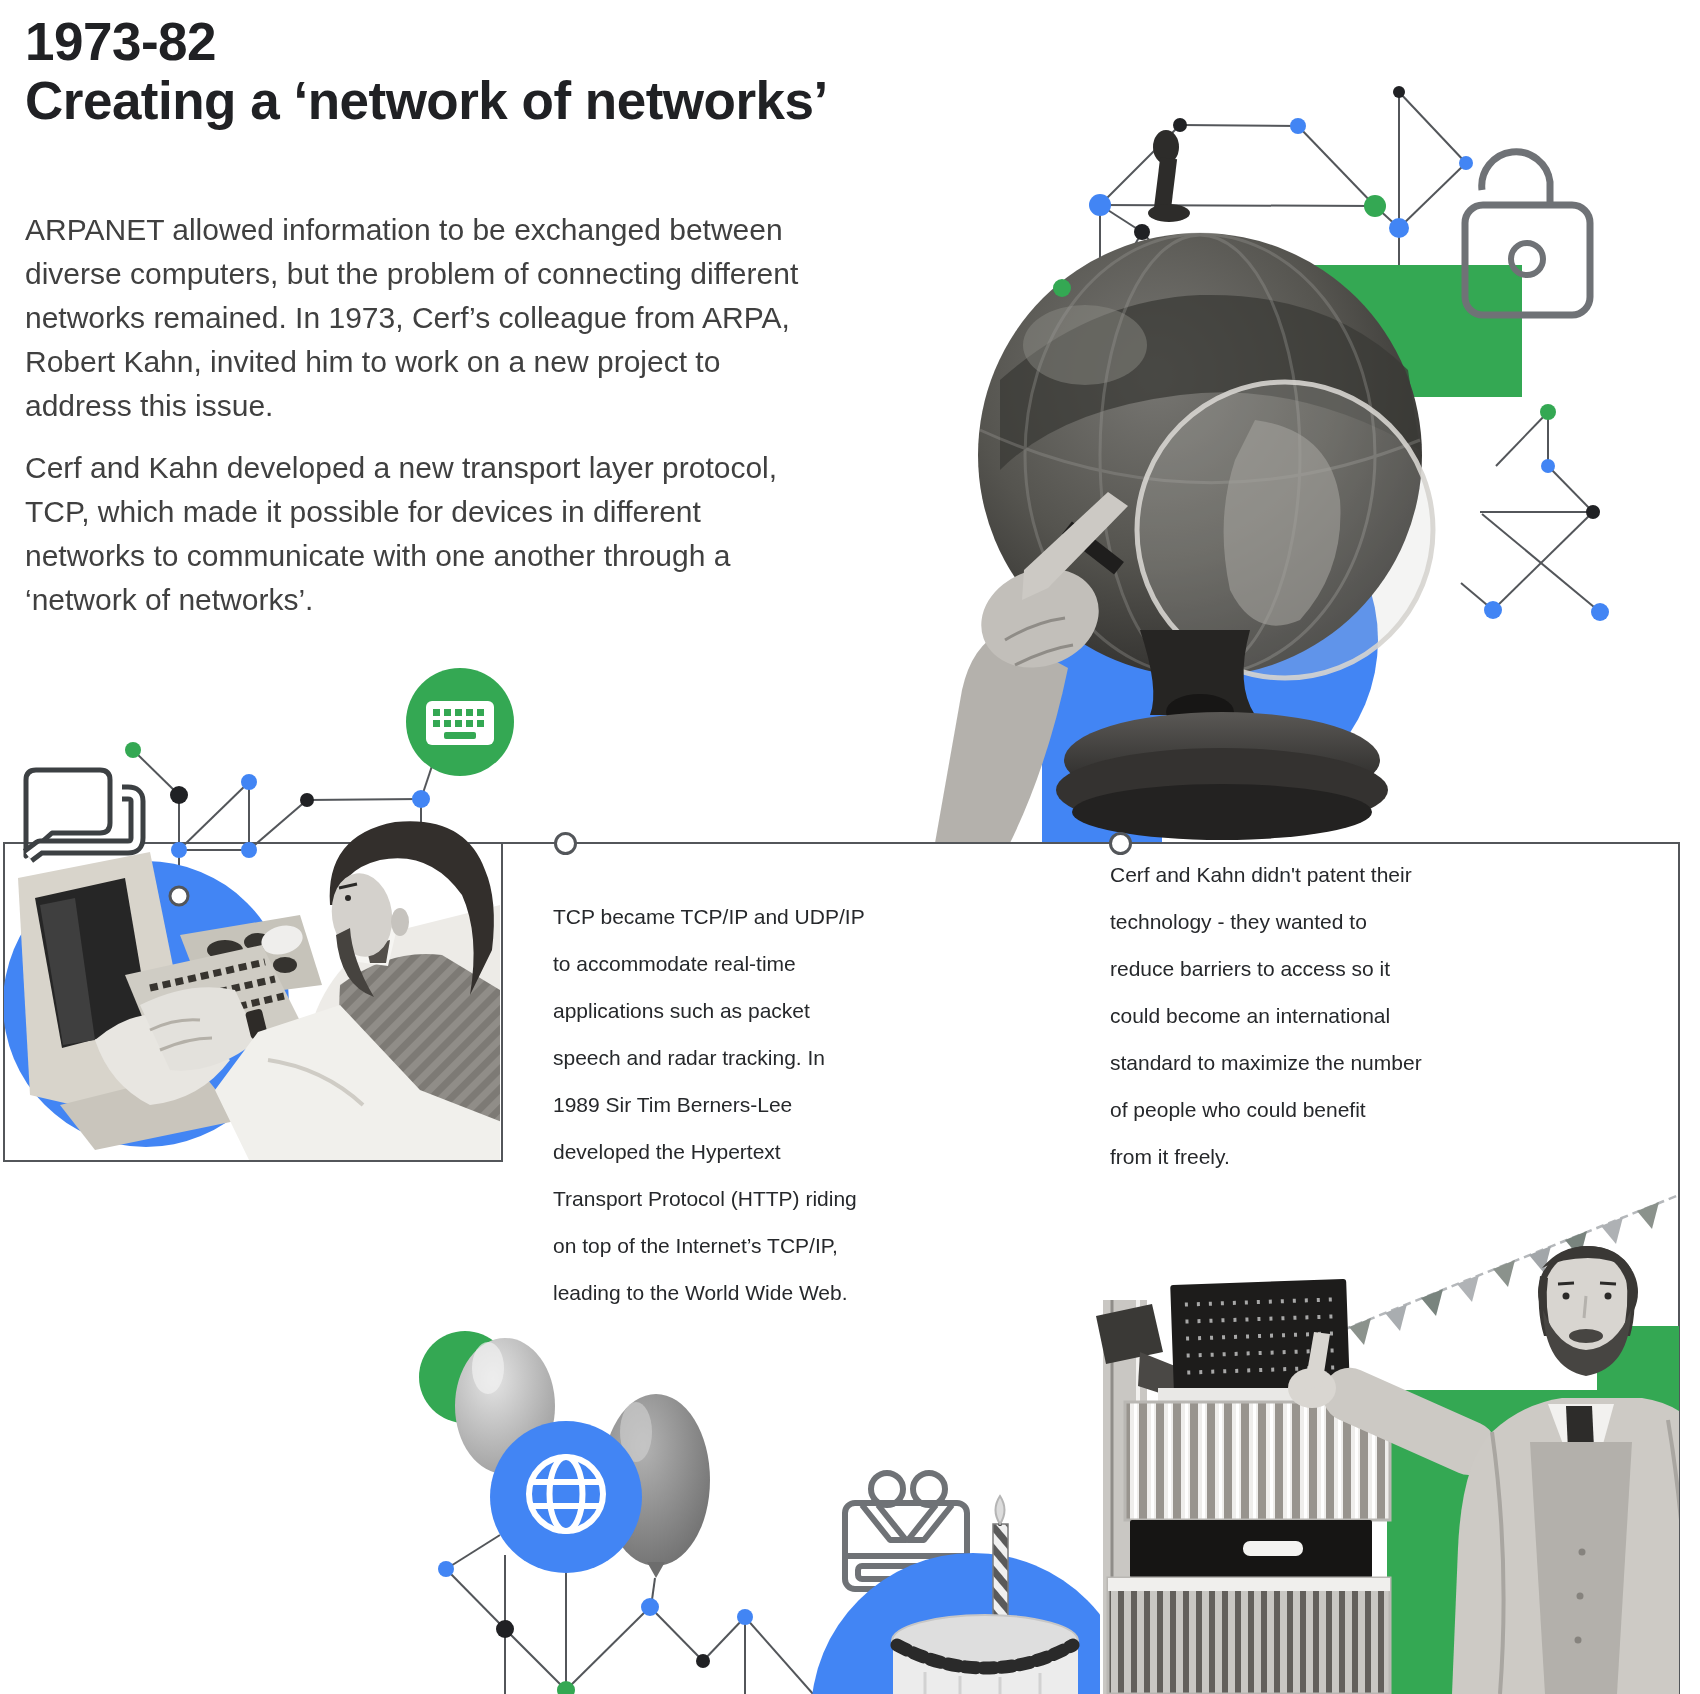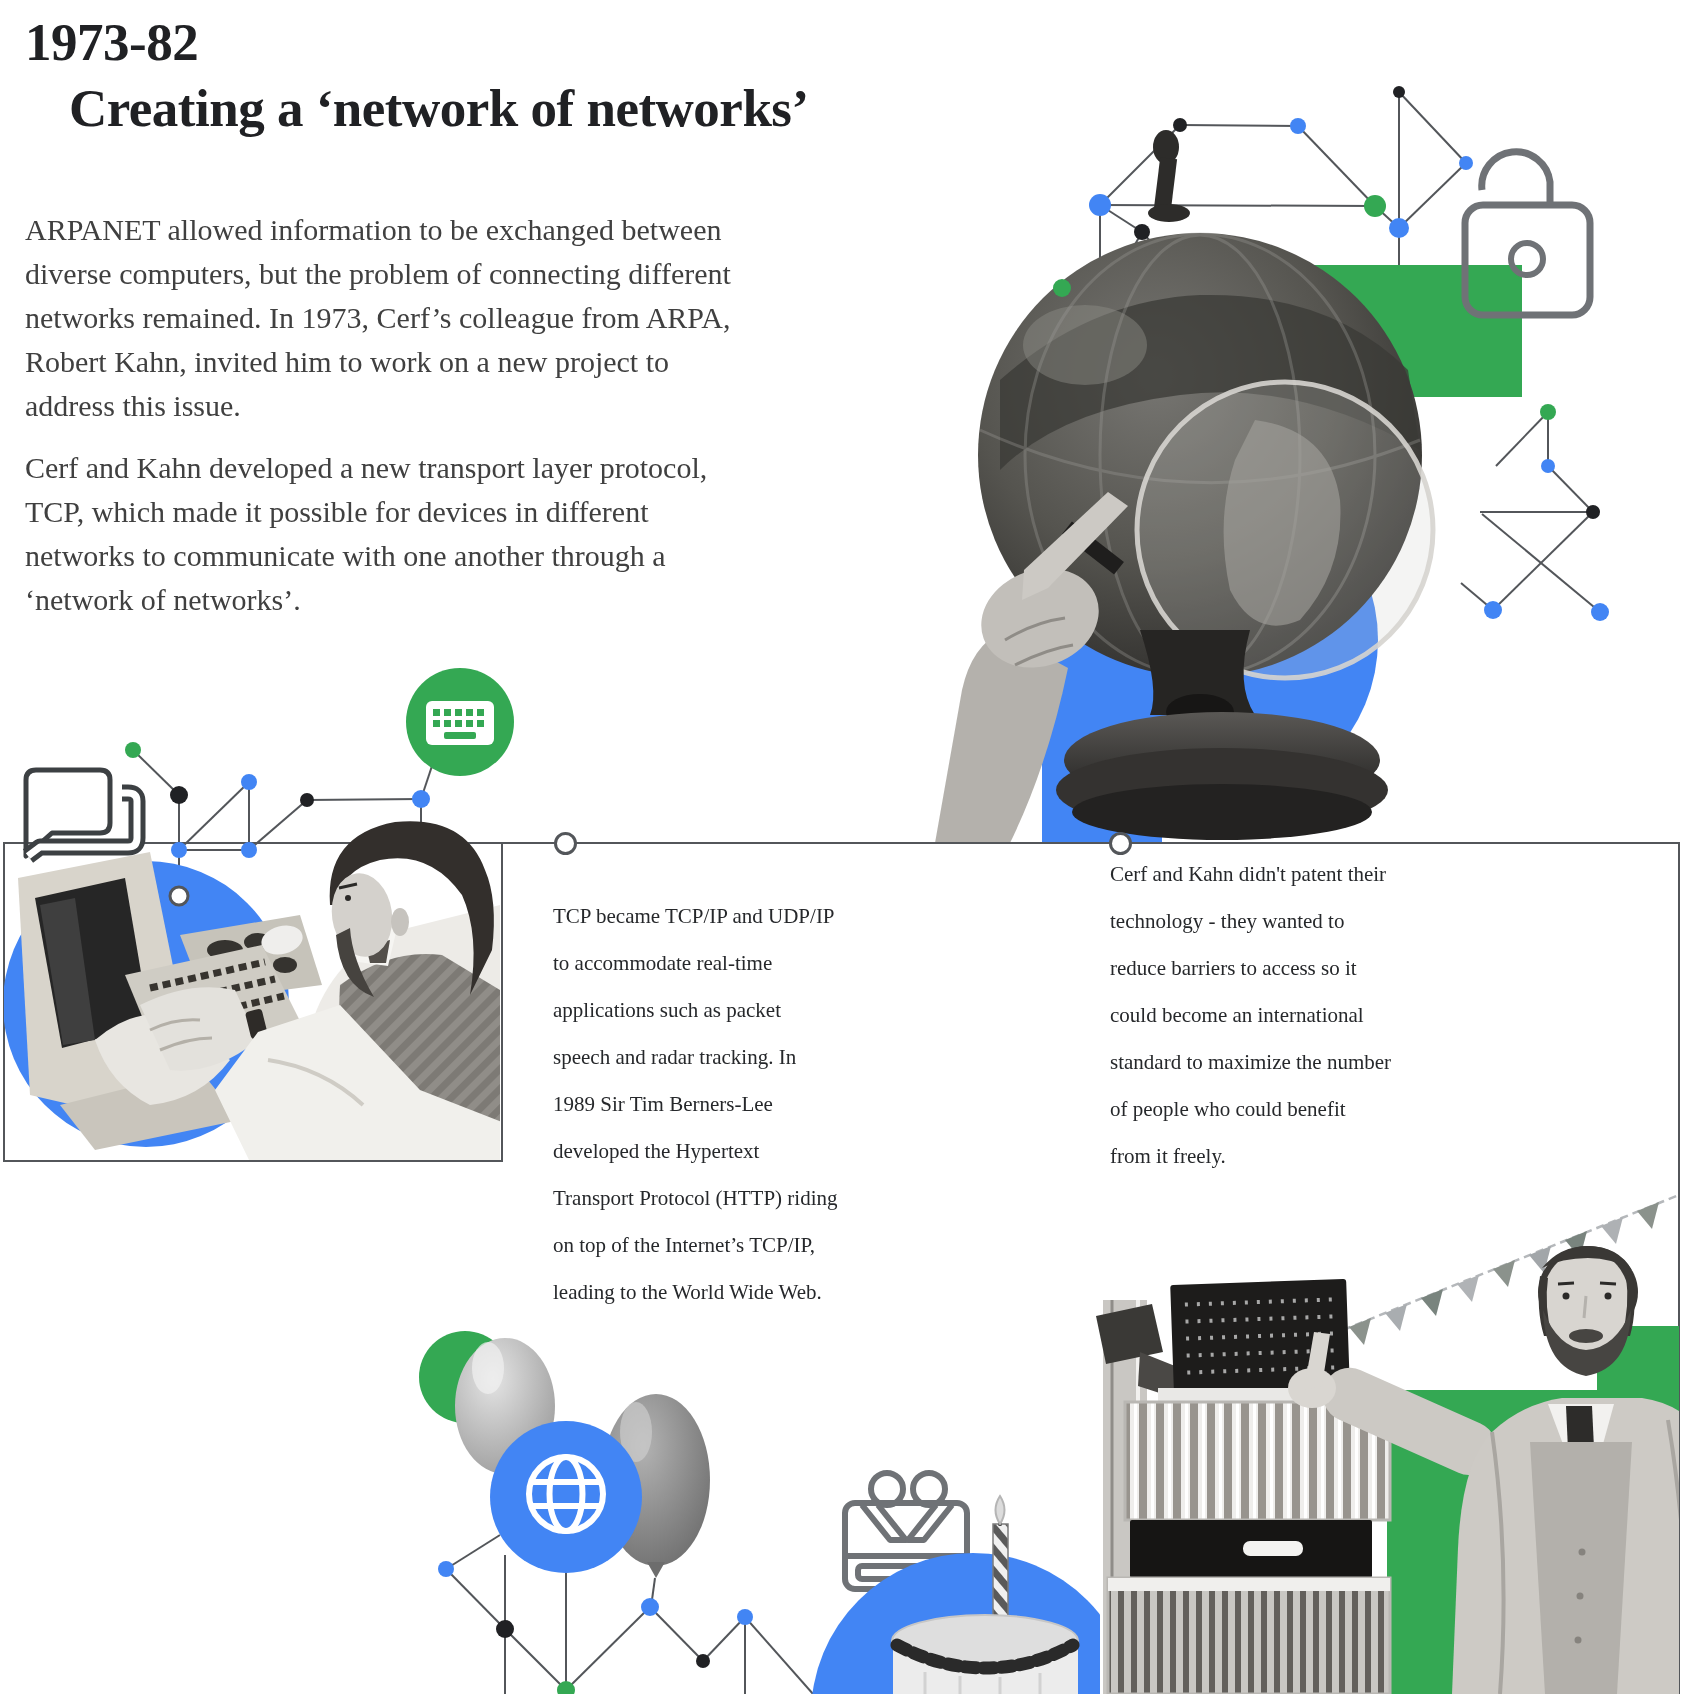--- a/index.html
+++ b/index.html
@@ -1,26 +1,26 @@
 <!DOCTYPE html>
 <html><head>
 <meta charset="utf-8">
 <style>
   html,body{margin:0;padding:0;background:#ffffff;}
   #stage{
     position:relative;width:1700px;height:1694px;overflow:hidden;
-    background:#ffffff;font-family:Liberation Serif, serif;
+    background:#ffffff;font-family:Liberation Sans, sans-serif;
   }
   .abs{position:absolute;}
   .era-title,.page-title{
     left:25px;color:#202124;font-weight:700;font-size:53px;line-height:64px;
     letter-spacing:-0.5px;white-space:nowrap;
   }
   .era-title{top:10px;}
-  .page-title{top:76px;margin-left:44px;}
+  .page-title{top:69px;}
   .intro{
     left:25px;color:#404040;font-size:30px;line-height:44px;white-space:nowrap;
   }
   .col-text{
     color:#26282b;font-size:21px;line-height:47px;white-space:nowrap;
   }
   .hline,.vline{background:#53565a;}
   .node-circle{
     width:17px;height:17px;border-radius:50%;background:#ffffff;
     border:3px solid #53565a;box-sizing:content-box;

